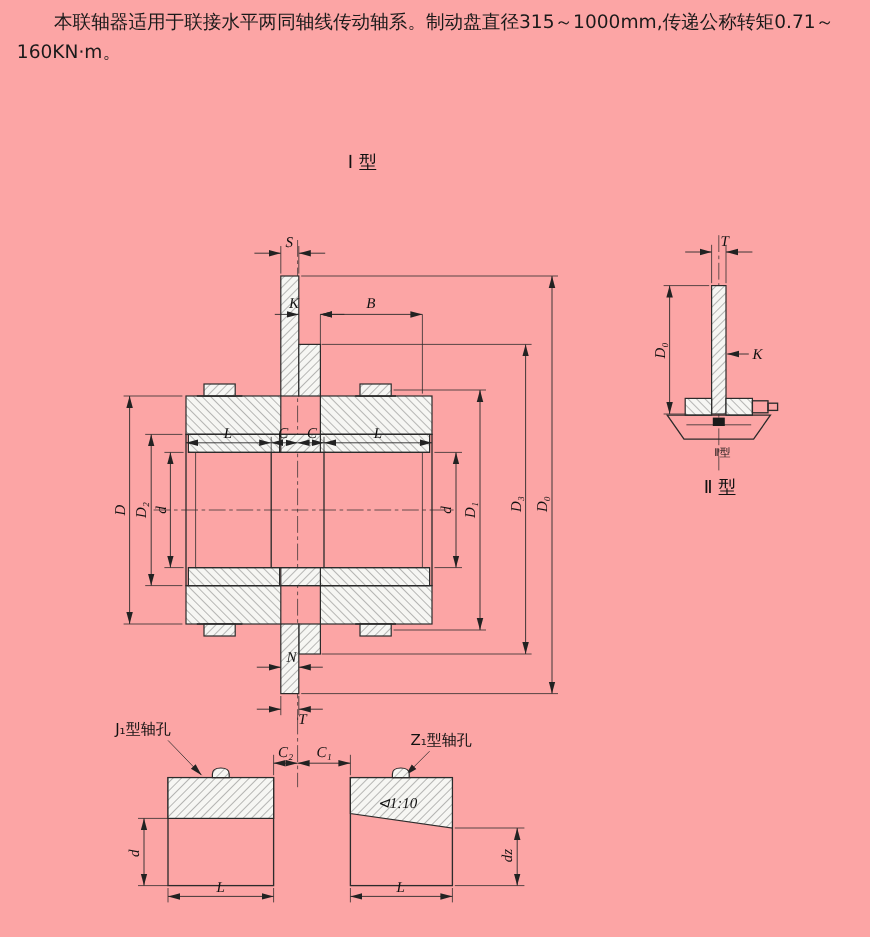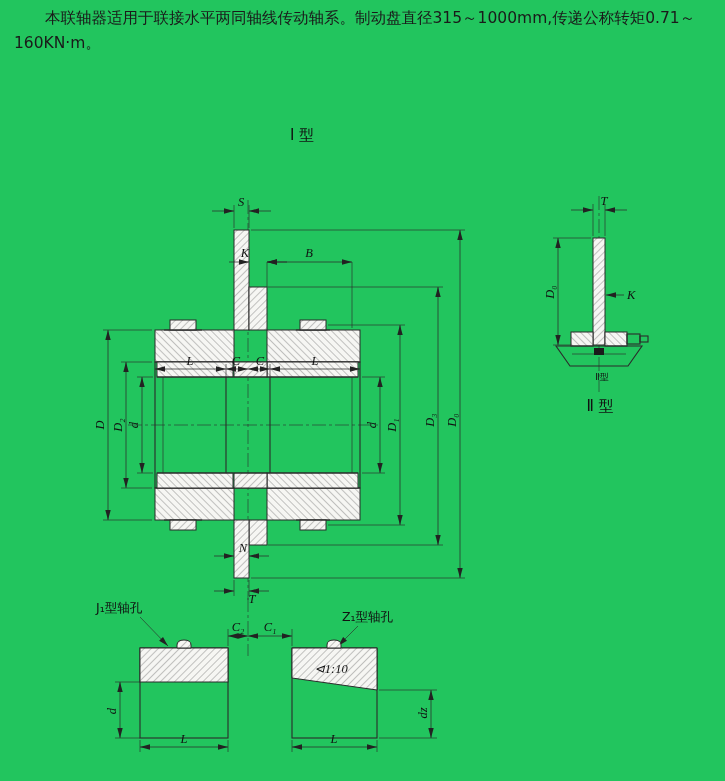--- a/index.html
+++ b/index.html
@@ -1,16 +1,16 @@
 <!DOCTYPE html>
 <html><head>
 <meta charset="utf-8">
 <style>
   html,body{margin:0;padding:0;background:#ffffff;}
-  .page{position:relative;width:725px;height:781px;background:#22c55e;overflow:hidden;
+  .page{position:relative;width:725px;height:781px;background:#fca5a5;overflow:hidden;
         font-family:"Liberation Serif","DejaVu Serif",serif;}
   .intro{position:absolute;top:6px;left:14px;right:12px;margin:0;
          font-size:15.5px;line-height:1.6;color:#1a1a1a;text-indent:2em;
          font-family:"DejaVu Sans","Liberation Serif",serif;}
   svg{position:absolute;left:0;top:0;}
   .ol{fill:none;stroke:#2b2b2b;stroke-width:1.1;}
   .h1{fill:url(#h1);stroke:#2b2b2b;stroke-width:1;}
   .h2{fill:url(#h2);stroke:#2b2b2b;stroke-width:1;}
   .tl{stroke:#2b2b2b;stroke-width:0.65;fill:none;}
   .dl{stroke:#2b2b2b;stroke-width:0.75;fill:none;}

